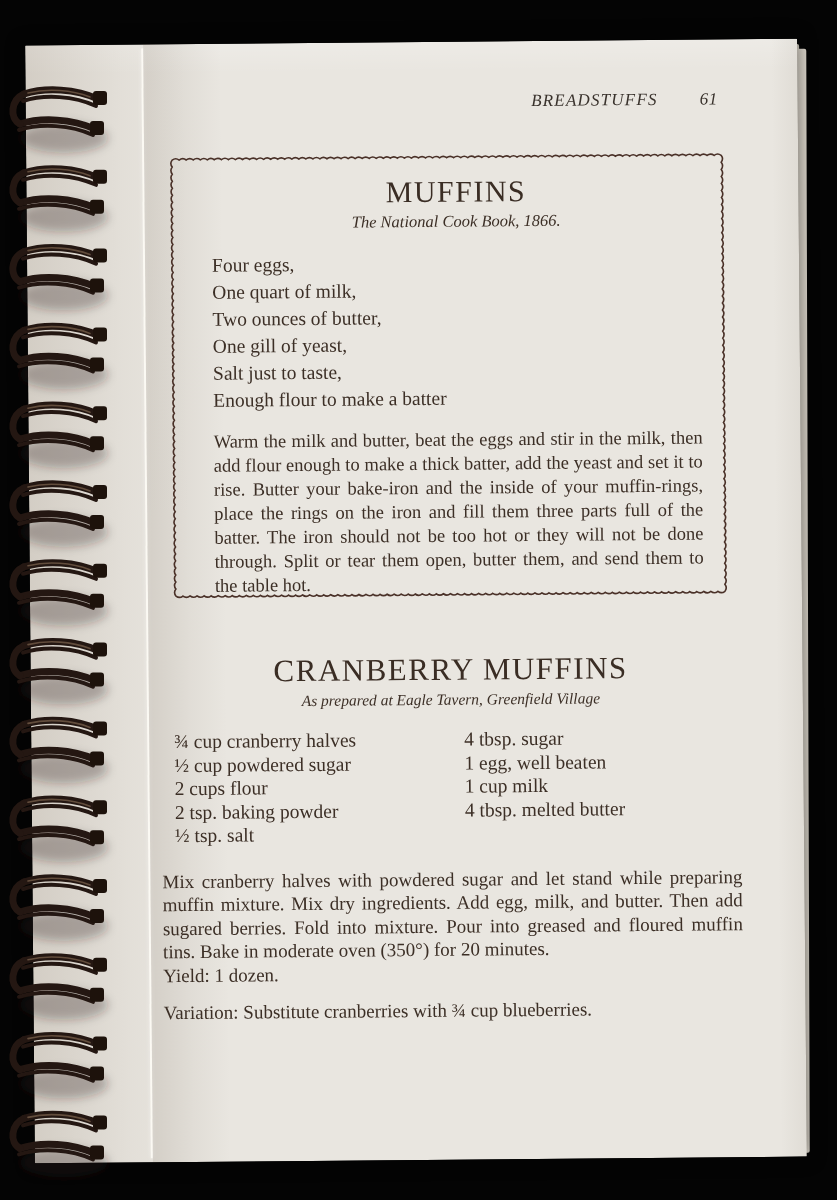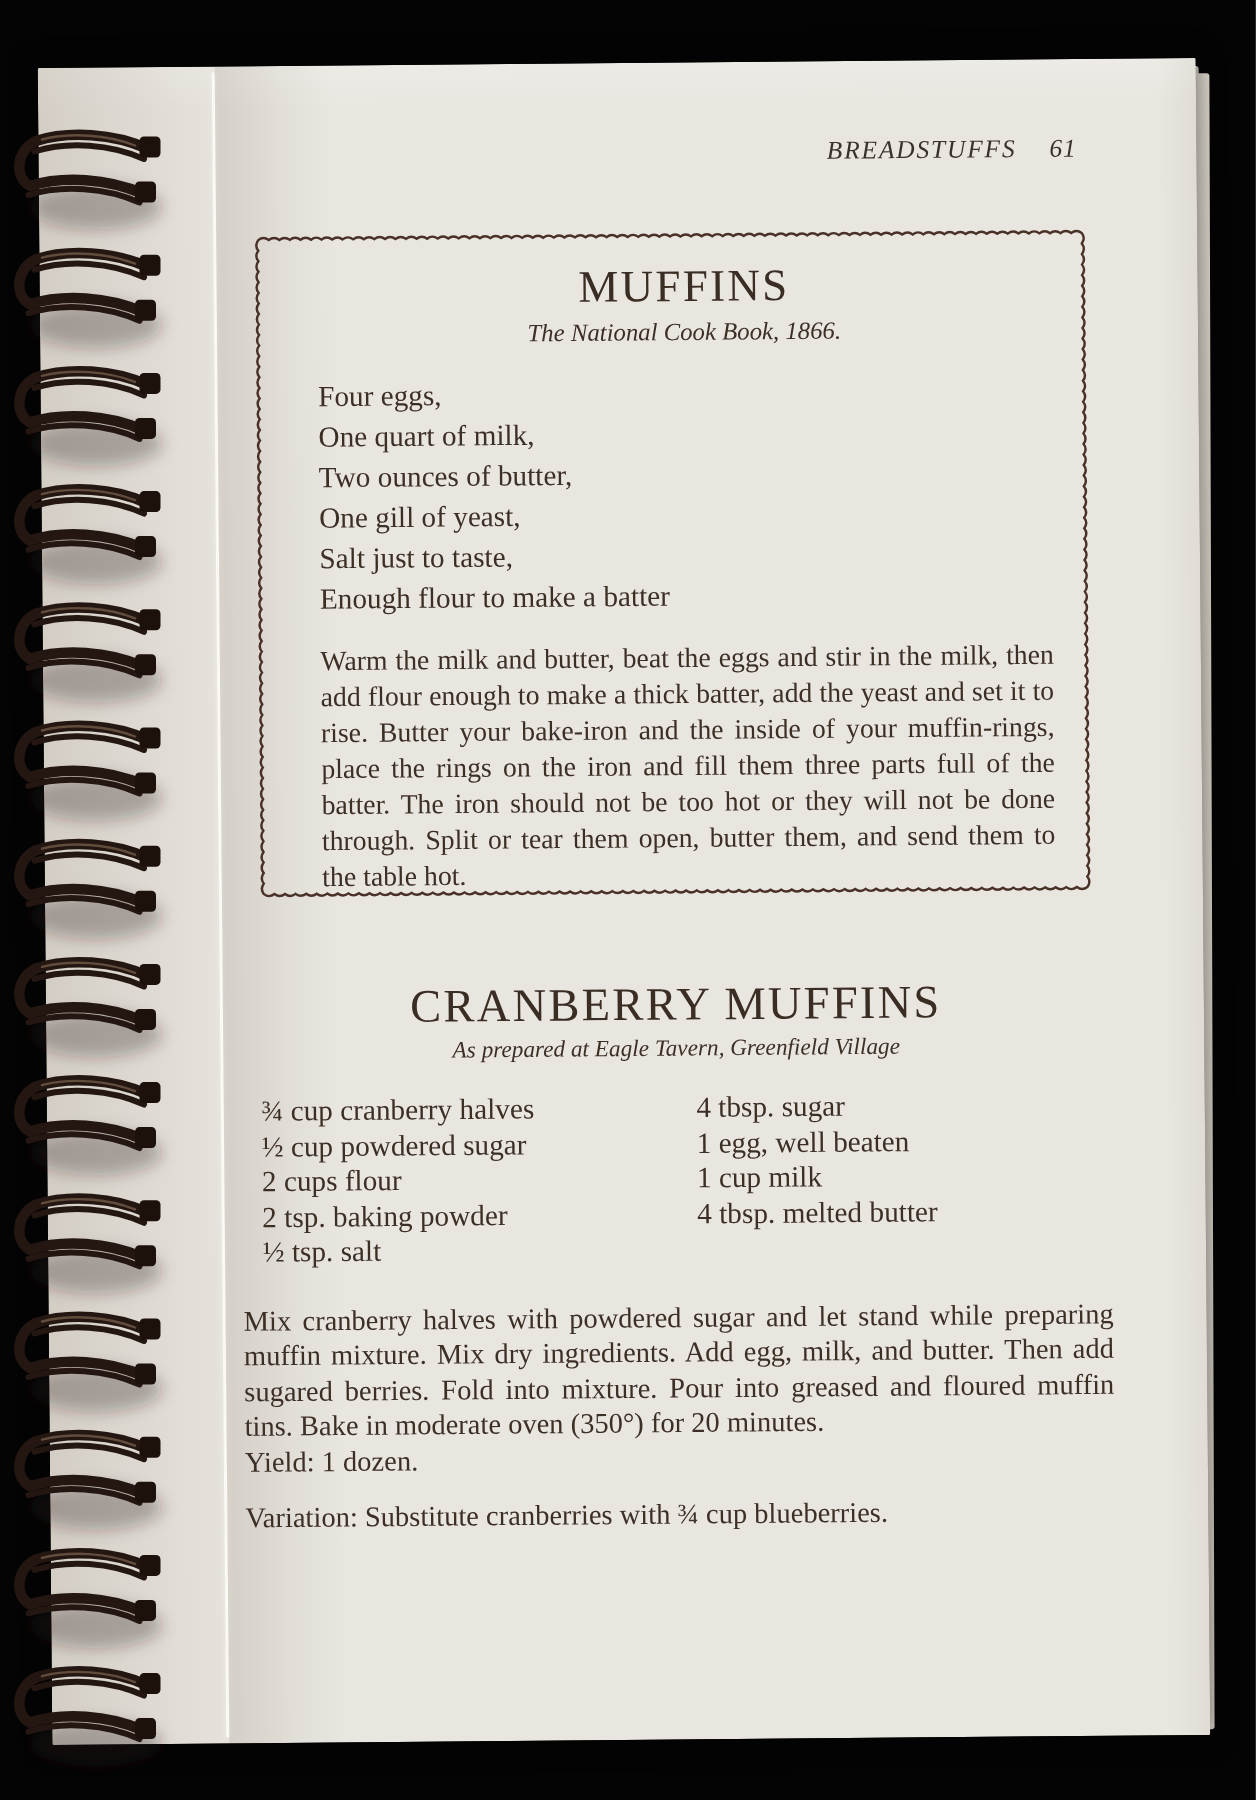--- a/index.html
+++ b/index.html
@@ -20,21 +20,21 @@
              transform:rotate(-0.5deg);border-radius:1px;
              box-shadow:0 0 18px rgba(0,0,0,0.55);}
   .gutter-line{position:absolute;left:116px;top:4px;bottom:4px;width:2px;
                background:rgba(252,250,244,0.95);box-shadow:0 0 4px rgba(255,255,255,0.55);}
   .gutter-shade{position:absolute;left:118px;top:0;bottom:0;width:78px;
                 background:linear-gradient(90deg, rgba(90,75,58,0.12), rgba(0,0,0,0));}
 
   
   .page-header{position:absolute;top:50px;right:80px;font-style:italic;font-size:17px;
                letter-spacing:1.2px;color:#39322c;}
-  .page-header .pnum{margin-left:22px;letter-spacing:0.5px;}
+  .page-header .pnum{margin-left:42px;letter-spacing:0.5px;}
 
   
   .recipe-box{position:absolute;left:143px;top:113px;width:555px;height:442px;}
   .recipe-box svg{position:absolute;left:0;top:0;}
   .box-inner{position:relative;padding:20px 24px 0 42px;}
   .recipe-title{text-align:center;font-size:30px;letter-spacing:1.5px;line-height:34px;color:#3a2d24;}
   .recipe-source{text-align:center;font-style:italic;font-size:16.5px;line-height:21px;margin-top:2px;}
   .box-ingredients{margin-top:18px;font-size:19.5px;line-height:27px;}
   .box-instructions{margin-top:16px;font-size:18.5px;line-height:24px;text-align:justify;}
 

